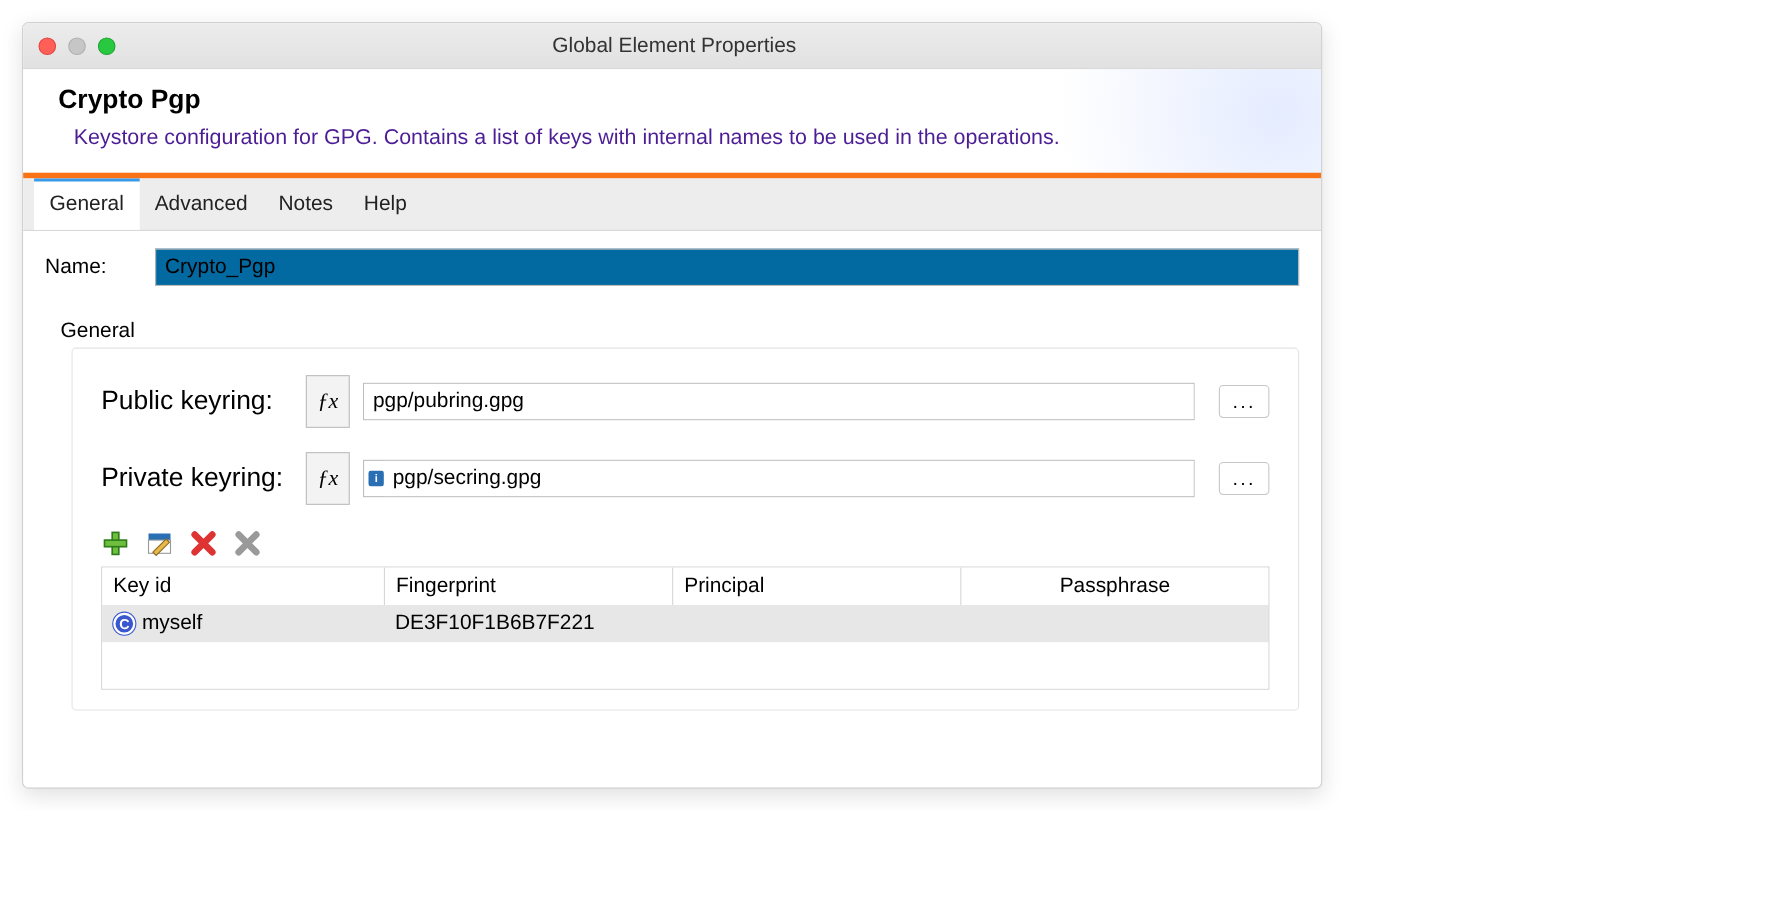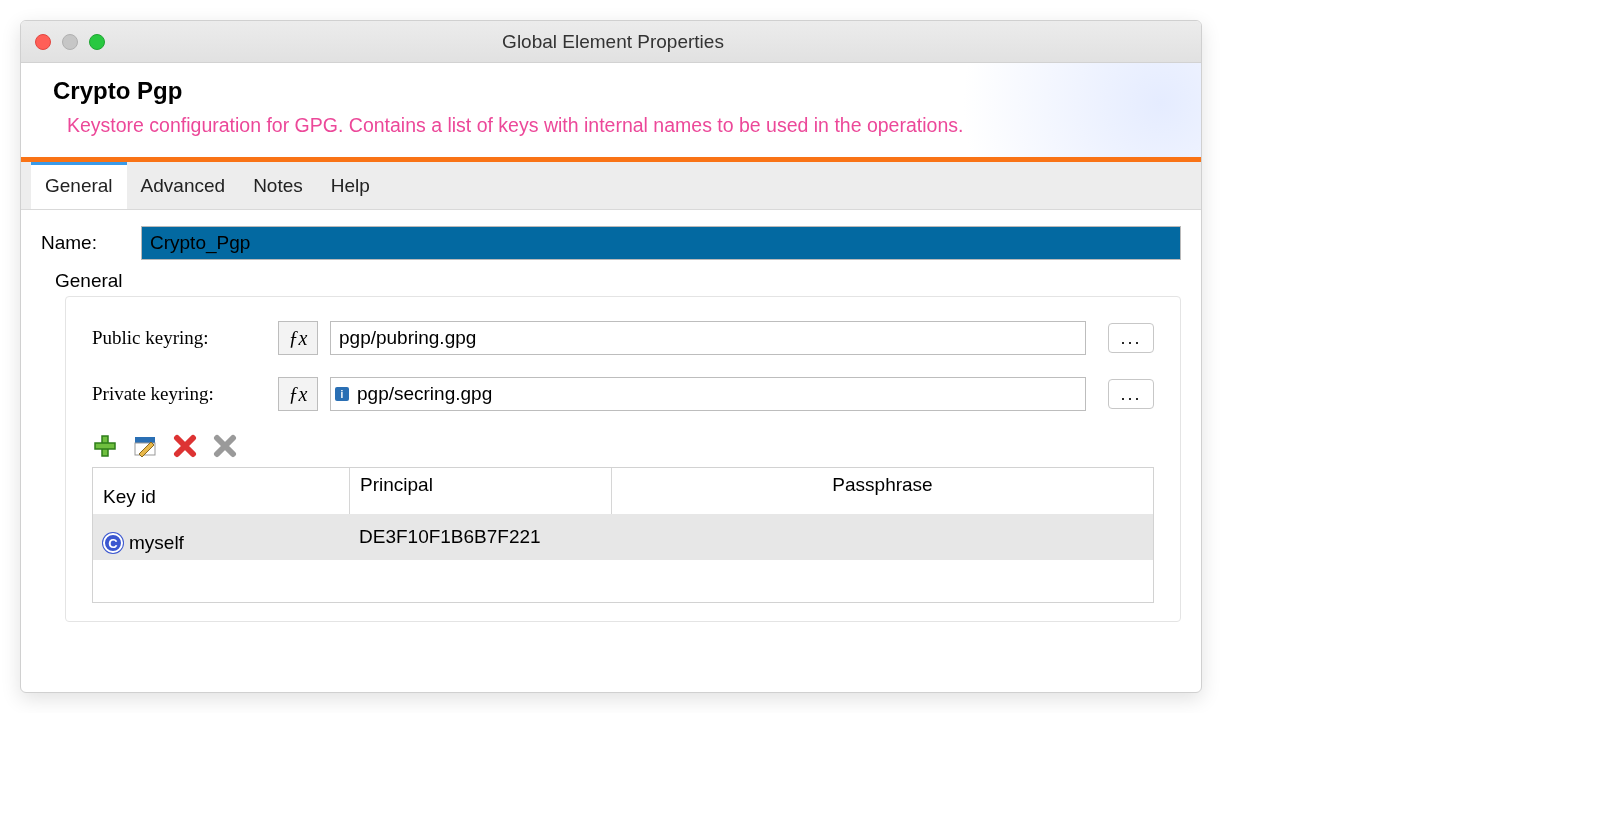--- a/index.html
+++ b/index.html
@@ -59,21 +59,21 @@
     background:radial-gradient(circle at center, rgba(180,200,255,0.35), rgba(255,255,255,0) 70%);
     pointer-events:none;
   }
   .heading {
     font-weight: 700;
     font-size: 24px;
     margin-bottom: 6px;
   }
   .subheading {
     font-size: 19.5px;
-    color:#ec4899;
+    color:#4c1d95;
     padding-left: 14px;
     max-width: 930px;
     line-height: 1.45;
   }
 
   .tabbar {
     display: flex;
     background:#ededed;
     border-bottom: 1px solid #d9d9d9;
     border-top: 3px solid transparent;
@@ -92,21 +92,21 @@
     border-top: 3px solid #3a9ae8;
   }
 
   .body {
     padding: 16px 20px 70px 20px;
   }
   .row {
     display: flex;
     align-items: center;
     gap: 14px;
-    margin-bottom: 4px;
+    margin-bottom: 24px;
   }
   .lbl-name { width: 86px; }
   .text-input {
     flex: 1;
     height: 34px;
     border: 1px solid #b9b9b9;
     padding: 4px 8px;
     font-size: 19px;
     font-family: inherit;
     background:#0369a1;
@@ -122,23 +122,23 @@
     padding: 24px 26px 18px 26px;
     margin-left: 24px;
   }
 
   .form-row {
     display: flex;
     align-items: center;
     gap: 12px;
     margin-bottom: 22px;
   }
-  .form-label { width: 174px; font-size: 19px; font-family: Liberation Serif, serif; }
+  .form-label { width: 174px; font-size: 24px; }
   .fx-btn {
-    width: 40px; height: 34px;
+    width: 40px; height: 48px;
     border: 1px solid #bdbdbd;
     background:#f3f3f3;
     display:flex; align-items:center; justify-content:center;
     font-family: "Georgia", serif;
     font-style: italic;
     font-size: 20px;
     cursor:pointer;
   }
   .path-input-wrap{
     flex:1;
@@ -199,21 +199,21 @@
   .thead{
     display:flex;
     background:#fff;
   }
   .th{
     padding:6px 10px;
     font-size:19px;
     border-left:1px solid #d6d6d6;
   }
   .th:first-child{border-left:none;}
-  .col-keyid{width:256px;margin-top:12px;}
+  .col-keyid{width:256px;}
   .col-fp{width:262px;}
   .col-principal{width:262px;}
   .col-pass{flex:1;text-align:center;}
   .trow{
     display:flex;
     background:#e7e7e7;
     align-items:center;
   }
   .td{
     padding:6px 10px;
@@ -317,20 +317,21 @@
         <div class="tb-btn" title="disabled">
           <svg viewBox="0 0 24 24">
             <path d="M4 4 L20 20 M20 4 L4 20" stroke="#9a9a9a" stroke-width="6" stroke-linecap="round"></path>
           </svg>
         </div>
       </div>
 
       <div class="table">
         <div class="thead">
           <div class="th col-keyid">Key id</div>
+          <div class="th col-fp">Fingerprint</div>
           <div class="th col-principal">Principal</div>
           <div class="th col-pass">Passphrase</div>
         </div>
         <div class="trow">
           <div class="td col-keyid">
             <div class="row-icon">C</div>
             <span>myself</span>
           </div>
           <div class="td col-fp">DE3F10F1B6B7F221</div>
           <div class="td col-principal"></div>

